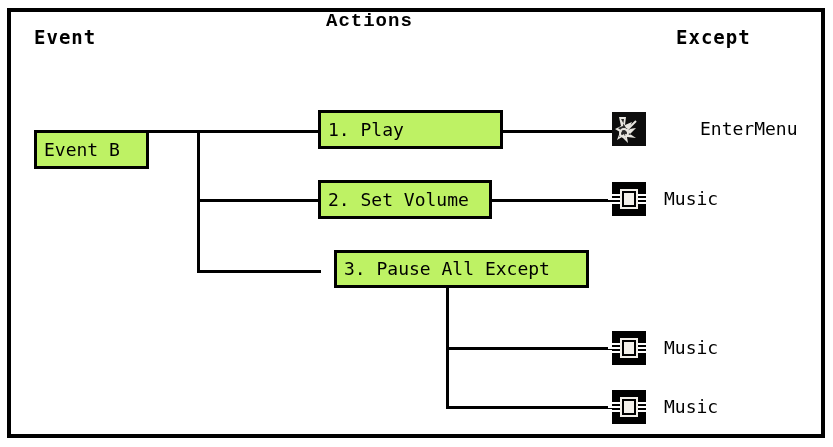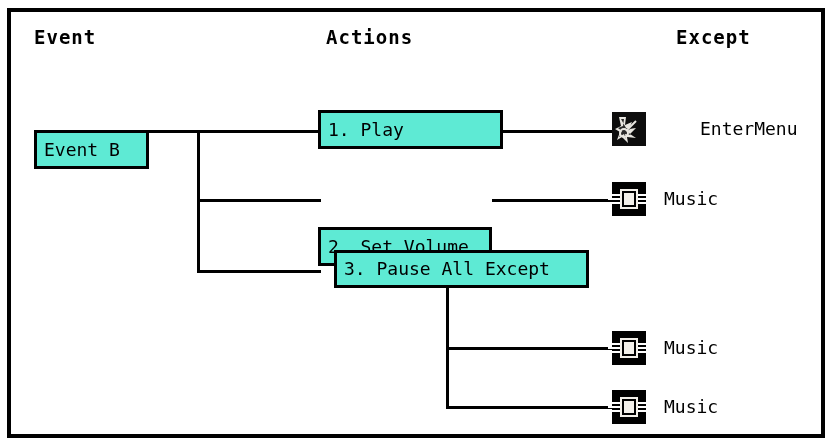--- a/index.html
+++ b/index.html
@@ -34,44 +34,44 @@
   .col-head {
     position: absolute;
     font-family: "DejaVu Sans Mono", "Liberation Mono", monospace;
     font-size: 19px;
     font-weight: bold;
     letter-spacing: 1px;
     color: #000000;
     white-space: nowrap;
   }
   #head-event   { left: 34px;  top: 26px; }
-  #head-actions { left: 326px; top: 26px; }
+  #head-actions { left: 326px; top: 10px; font-family: Liberation Mono, monospace; }
   #head-object  { left: 676px; top: 26px; }
 
   
   .node-box {
     position: absolute;
     border: 3px solid #000000;
-    background: #5eead4;
+    background: #bef264;
     box-sizing: border-box;
     display: flex;
     align-items: center;
     padding-left: 7px;
   }
   .node-box > .node-label {
     font-family: "DejaVu Sans Mono", "Liberation Mono", monospace;
     font-size: 18px;
     color: #000000;
     white-space: nowrap;
     line-height: 1;
   }
 
   #box-event-b      { left: 34px;  top: 130px; width: 115px; height: 39px; text-align: right; }
   #box-action-1     { left: 318px; top: 110px; width: 185px; height: 39px; }
-  #box-action-2     { left: 318px; top: 180px; width: 174px; height: 39px; margin-top: 47px; }
+  #box-action-2     { left: 318px; top: 180px; width: 174px; height: 39px; }
   #box-action-3     { left: 334px; top: 250px; width: 255px; height: 38px; }
 
   
   .line-h {
     position: absolute;
     height: 3px;
     background: #000000;
   }
   .line-v {
     position: absolute;

